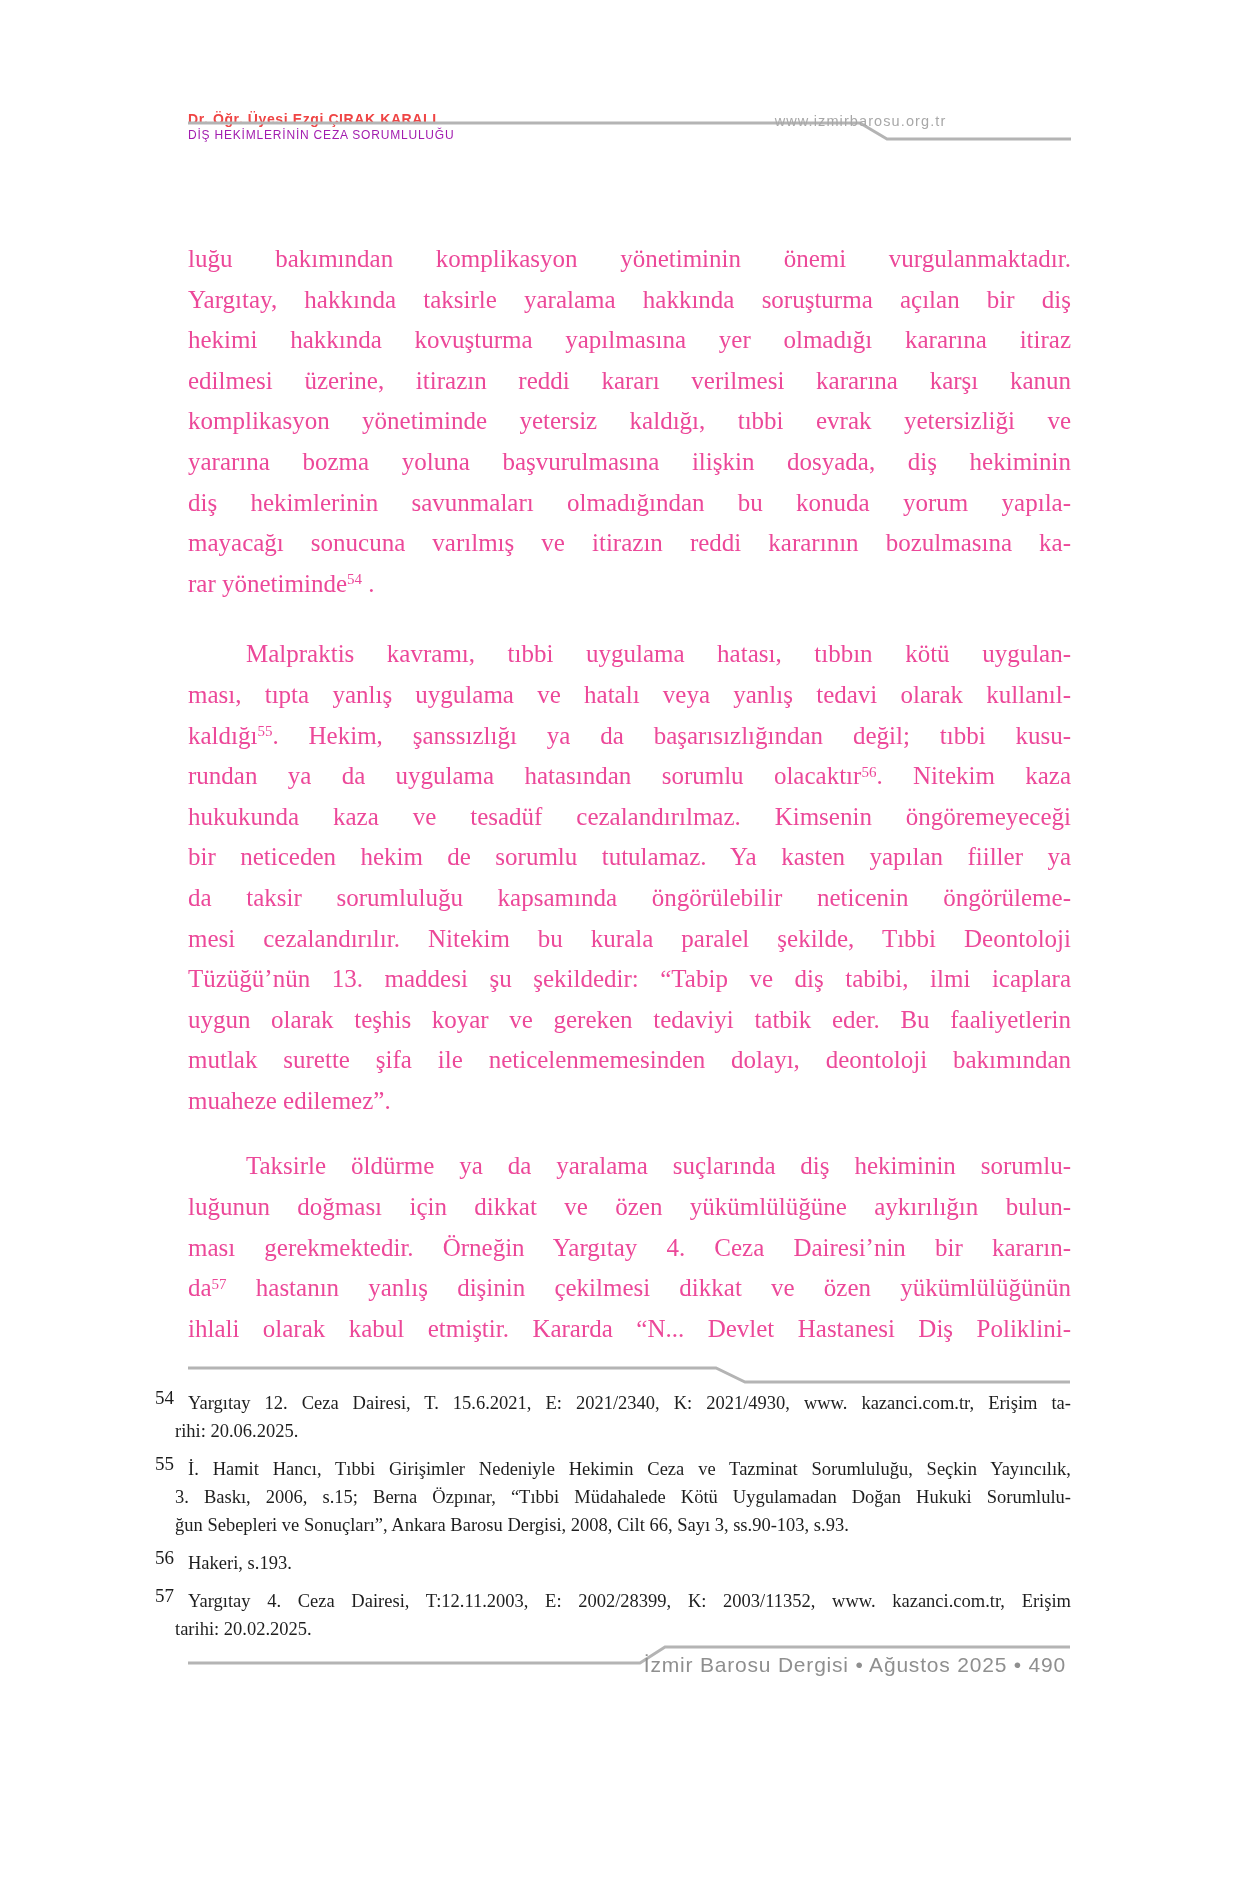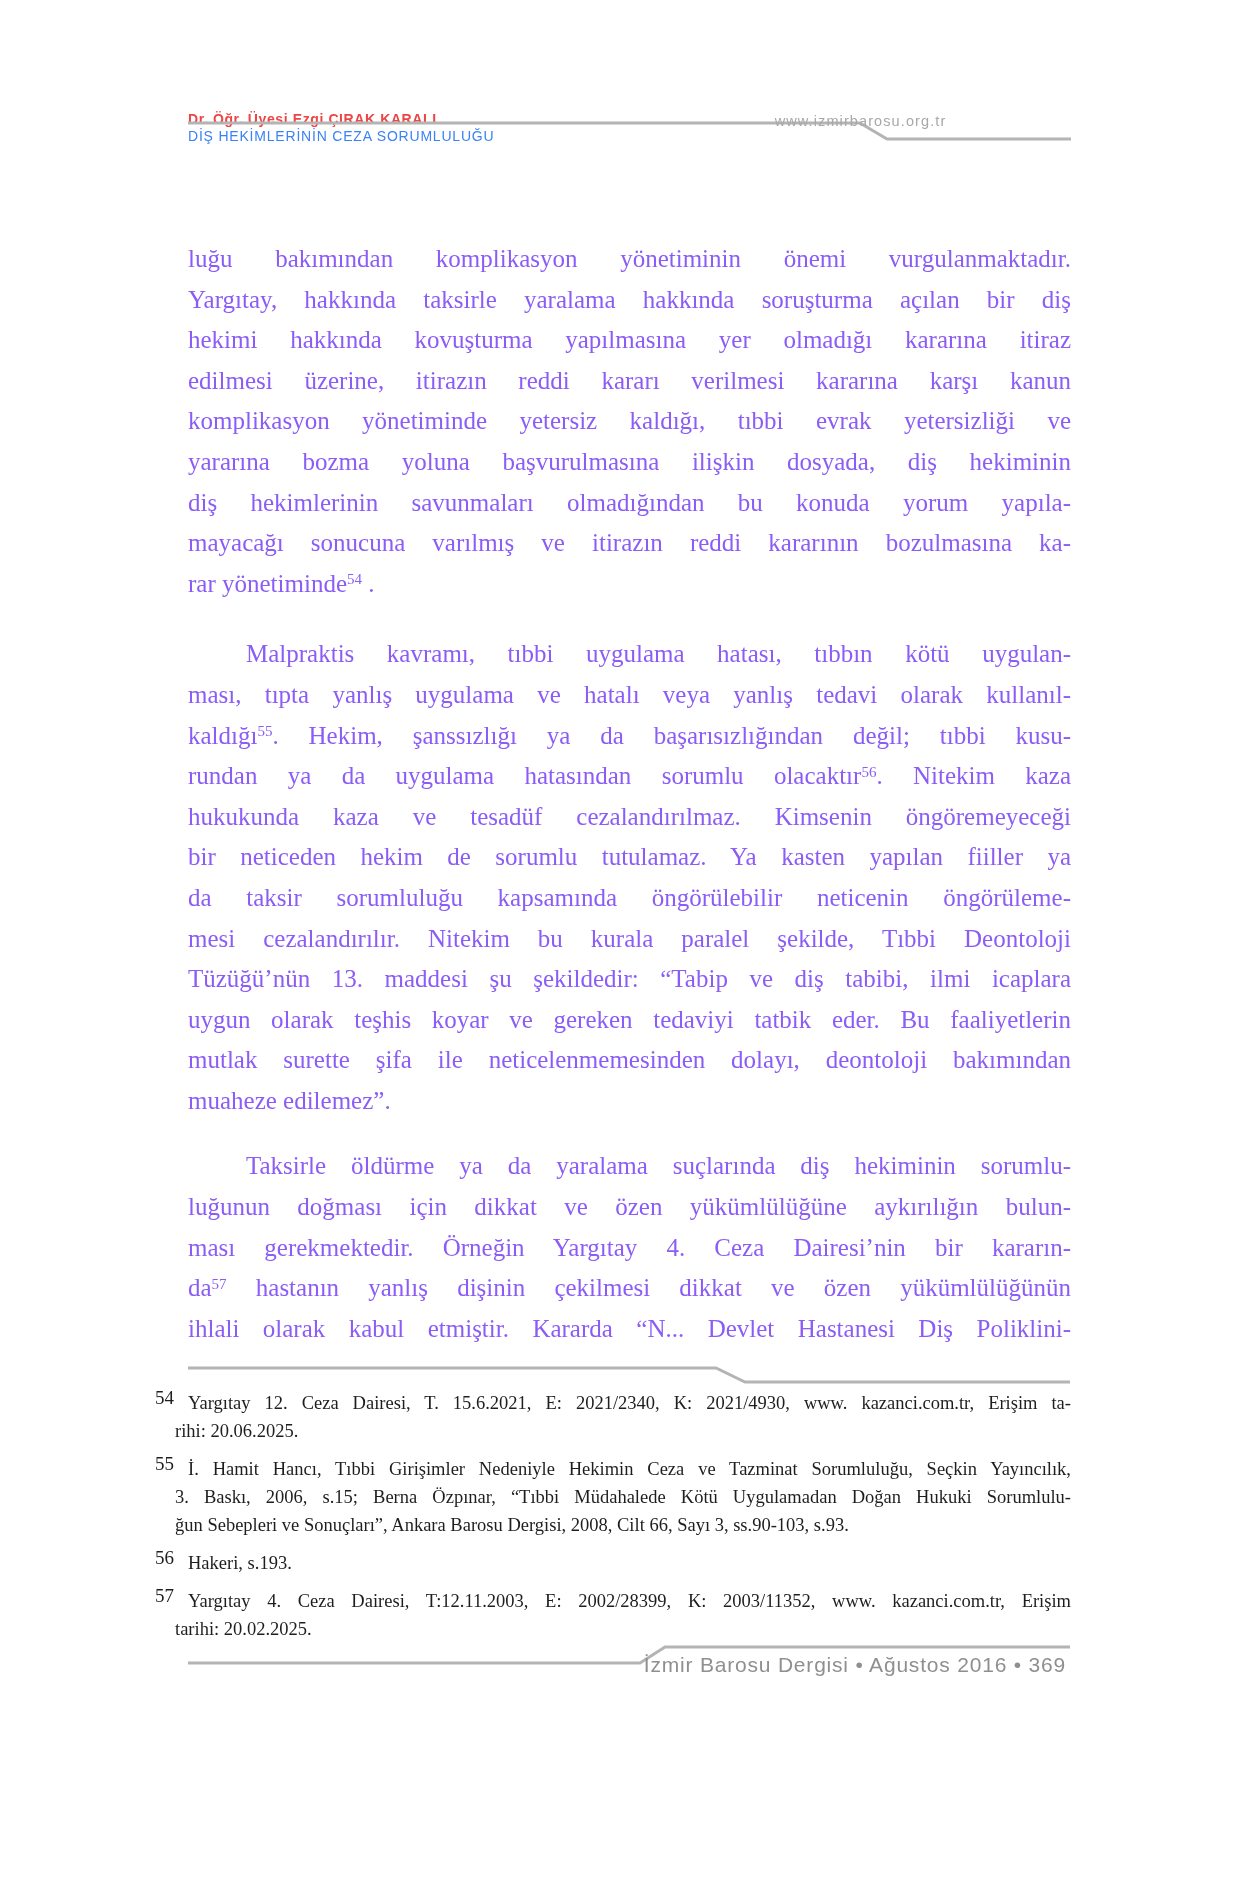--- a/index.html
+++ b/index.html
@@ -13,35 +13,35 @@
   
   .hdr-author{
     position:absolute;left:188px;top:111px;
     font-family:"Liberation Sans", sans-serif;
     font-weight:bold;font-size:14px;letter-spacing:.6px;
     color:#ef4444;
   }
   .hdr-title{
     position:absolute;left:188px;top:128px;
     font-family:"Liberation Sans", sans-serif;
-    font-size:14px;letter-spacing:.8px;
-    color:#3b82f6;
+    font-size:12px;letter-spacing:.8px;
+    color:#a21caf;
   }
   .hdr-site{
     position:absolute;left:650px;top:113px;width:421px;
     text-align:center;
     font-family:"Liberation Sans", sans-serif;
     font-size:14.5px;letter-spacing:1.1px;
     color:#a8a8a8;
   }
   .rule-svg{position:absolute;left:188px;width:883px;height:24px;}
   
   .body-text{
     position:absolute;left:188px;top:239px;width:883px;
-    font-size:25px;line-height:40.6px;color:#8b5cf6;
+    font-size:25px;line-height:40.6px;color:#ec4899;
   }
   .paragraph{margin:0;}
   .paragraph.sp30{margin-bottom:30px;}
   .paragraph.sp25{margin-bottom:25px;margin-top:16px;}
   .line{text-align:justify;text-align-last:justify;text-justify:inter-word;}
   .line.endline{text-align-last:left;}
   .line.indented{text-indent:58px;}
   .it{}
   sup.ref{
     font-size:0.6em;vertical-align:baseline;
@@ -143,15 +143,15 @@
         <span class="fn-num">57</span>
         <div class="fn-line">Yargıtay 4. Ceza Dairesi, T:12.11.2003, E: 2002/28399, K: 2003/11352, www. kazanci.com.tr, Erişim</div>
         <div class="fn-line cont endline">tarihi: 20.02.2025.</div>
       </div>
     </div>
 
   <svg class="rule-svg" style="top:1645px;height:22px" viewBox="0 0 883 22">
     <polyline points="0,18 452,18 477,2 882,2" fill="none" stroke-width="3" stroke="#b4b4b4"></polyline>
   </svg>
 
-  <div class="ftr-text">İzmir Barosu Dergisi • Ağustos 2016 • 369</div>
+  <div class="ftr-text">İzmir Barosu Dergisi • Ağustos 2025 • 490</div>
 
 </div>
 
 </body></html>

